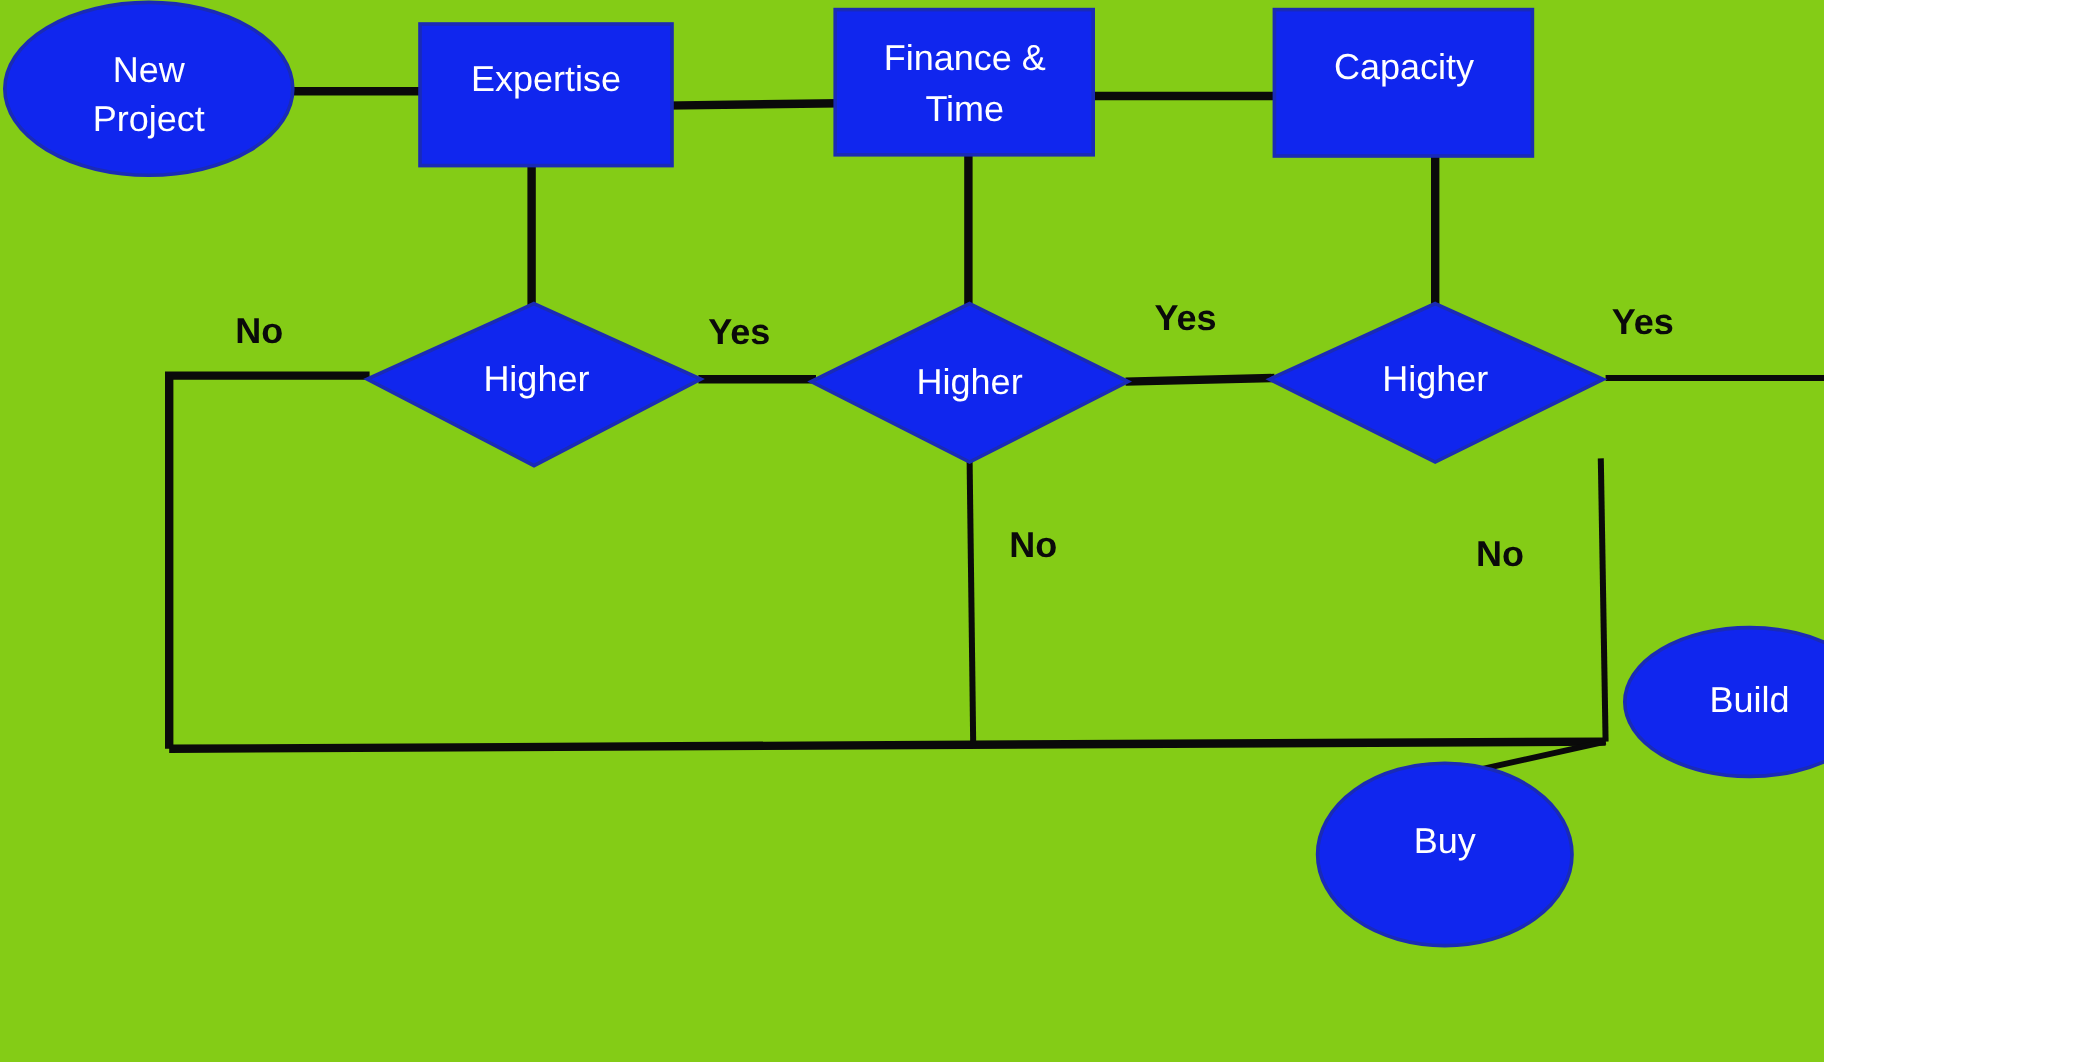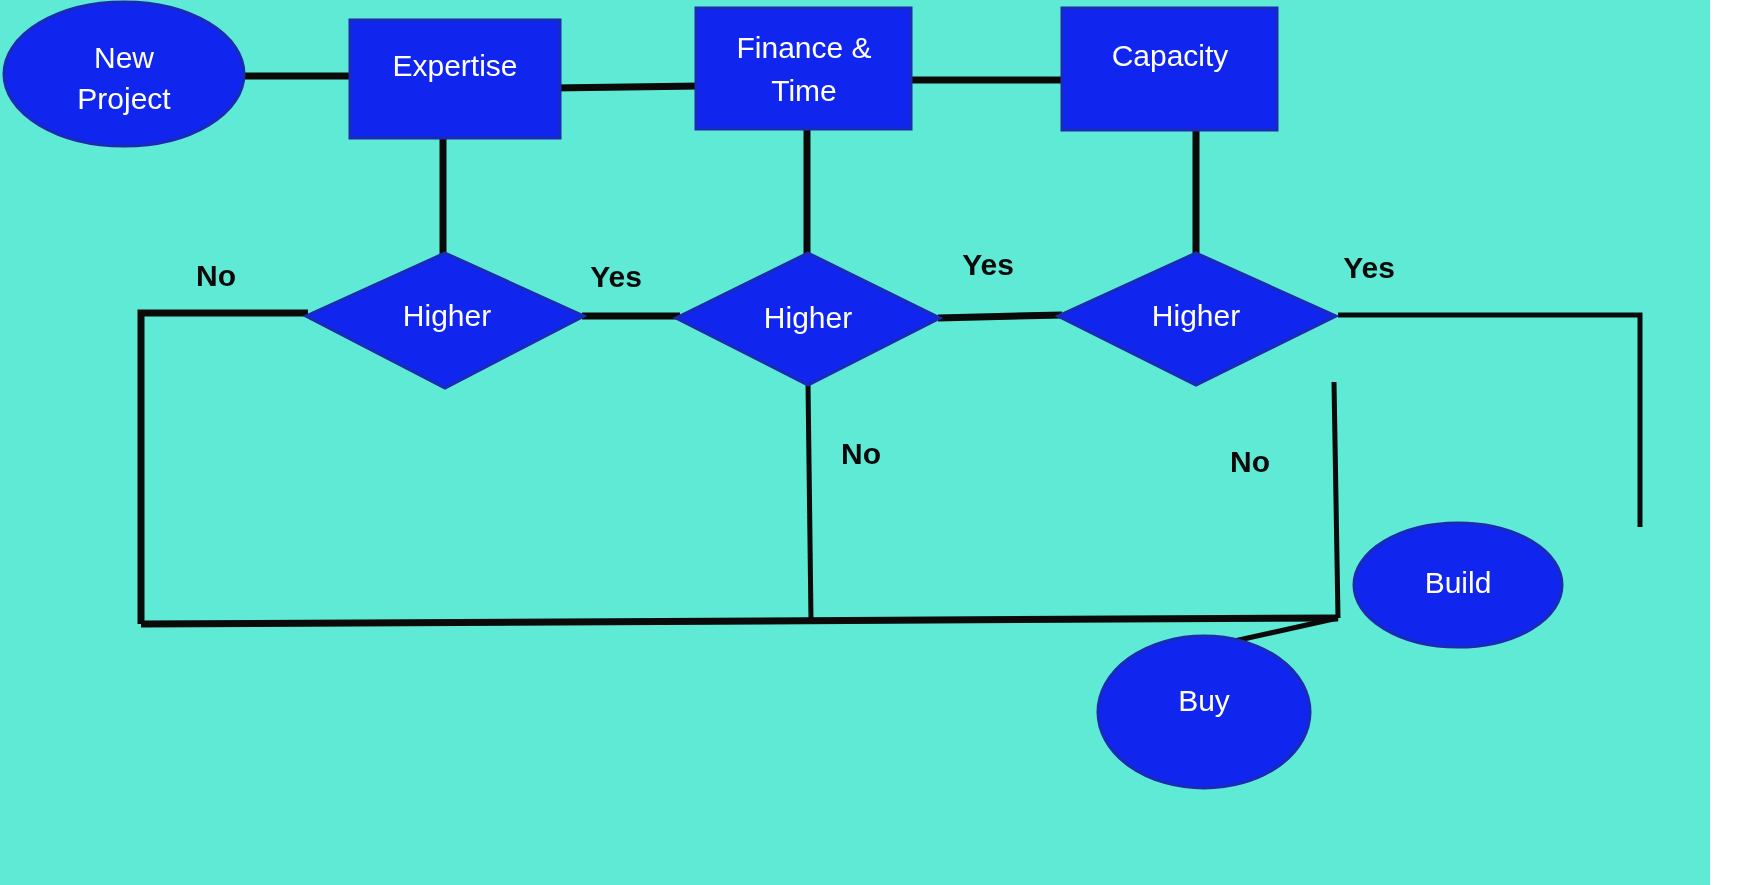--- a/index.html
+++ b/index.html
@@ -5,23 +5,23 @@
   html, body {
     margin: 0;
     padding: 0;
     background: #ffffff;
   }
   body {
     font-family: "Liberation Sans", sans-serif;
   }
   #canvas {
     position: relative;
-    width: 1710px;
+    width: 1520px;
     height: 885px;
-    background: #5eead4;
+    background: #84cc16;
     overflow: hidden;
   }
   svg#flow {
     display: block;
     width: 1750px;
     height: 885px;
   }
   .node-label {
     fill: #ffffff;
     font-family: "Liberation Sans", sans-serif;

